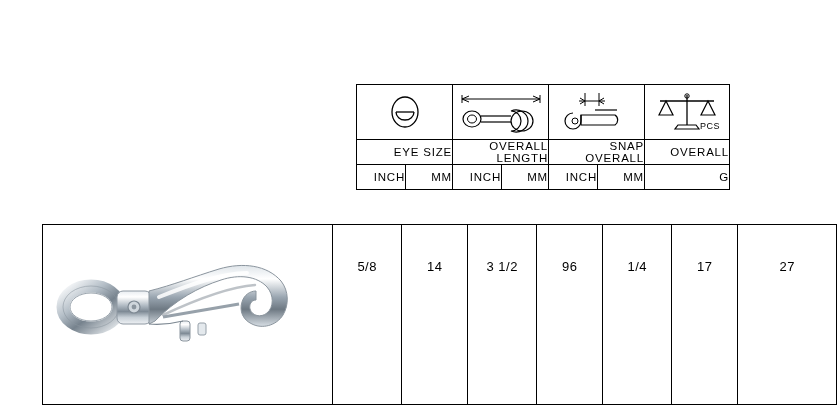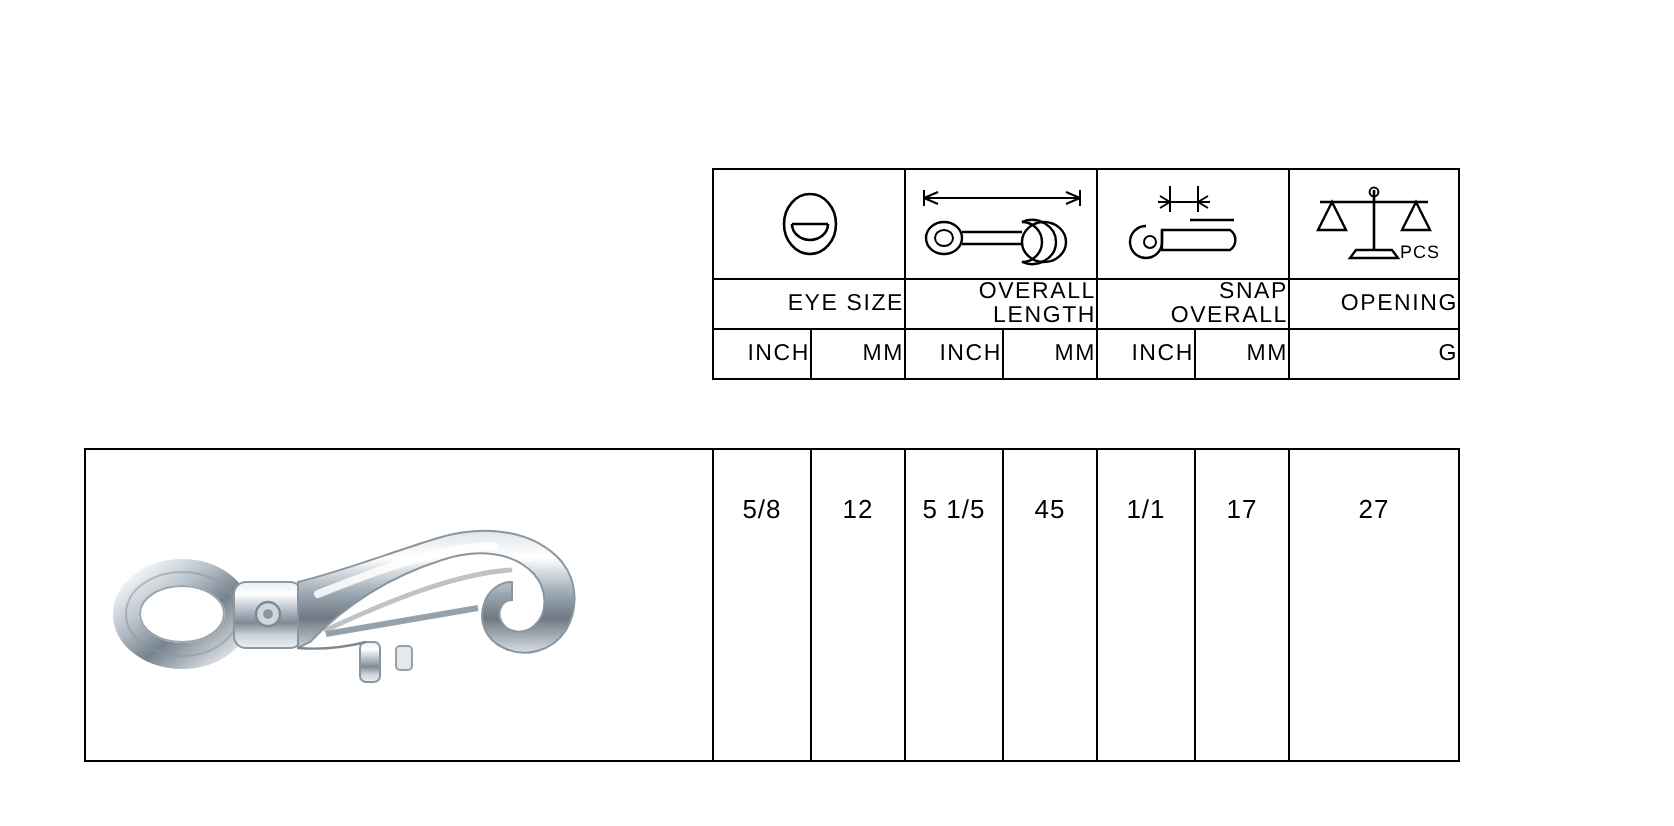--- a/index.html
+++ b/index.html
@@ -49,21 +49,21 @@
   
   .product-table {
     position: absolute;
     left: 42px;
     top: 224px;
     border-collapse: collapse;
     table-layout: fixed;
   }
   .product-table td {
     border: 1px solid #000000;
-    padding: 0;
+    padding: 12px;
     vertical-align: top;
     font-size: 13px;
     letter-spacing: 0.5px;
     text-align: center;
   }
   .product-photo-cell {
     width: 313px;
     height: 155px;
     position: relative;
   }
@@ -141,21 +141,21 @@
           <text x="48" y="40" font-family="'Liberation Sans', sans-serif" font-size="9" letter-spacing="0.5">PCS</text>
         </svg>
       </span>
     </td>
   </tr>
 
   <tr class="name-row">
     <td colspan="2">EYE  SIZE</td>
     <td colspan="2">OVERALL  LENGTH</td>
     <td colspan="2">SNAP  OVERALL</td>
-    <td class="col-g">OPENING</td>
+    <td class="col-g">OVERALL</td>
   </tr>
 
   <tr class="unit-row">
     <td class="col-inch">INCH</td>
     <td class="col-mm">MM</td>
     <td class="col-inch">INCH</td>
     <td class="col-mm">MM</td>
     <td class="col-inch">INCH</td>
     <td class="col-mm">MM</td>
     <td class="col-g">G</td>
@@ -225,30 +225,30 @@
           <rect x="155" y="98" width="8" height="12" rx="2" fill="#e4e9ed" stroke="#96a0a9" stroke-width="1"></rect>
 
           <path d="M106 99 C 118 100, 128 99, 140 96" fill="none" stroke="#7d8892" stroke-width="1.2"></path>
         </svg>
       </div>
     </td>
     <td class="value-cell col-inch">
       <span class="val">5/8</span>
     </td>
     <td class="value-cell col-mm">
-      <span class="val">12</span>
+      <span class="val">14</span>
     </td>
     <td class="value-cell col-inch">
-      <span class="val">5 1/5</span>
+      <span class="val">3 1/2</span>
     </td>
     <td class="value-cell col-mm">
-      <span class="val">45</span>
+      <span class="val">96</span>
     </td>
     <td class="value-cell col-inch">
-      <span class="val">1/1</span>
+      <span class="val">1/4</span>
     </td>
     <td class="value-cell col-mm">
       <span class="val">17</span>
     </td>
     <td class="value-cell col-g">
       <span class="val">27</span>
     </td>
   </tr>
 </tbody>
   </table>

